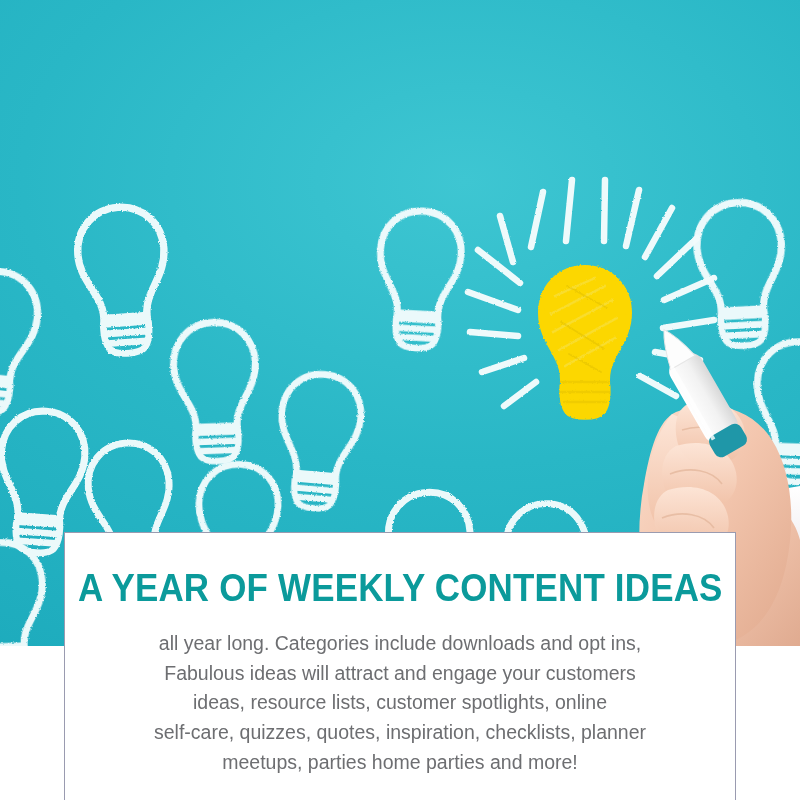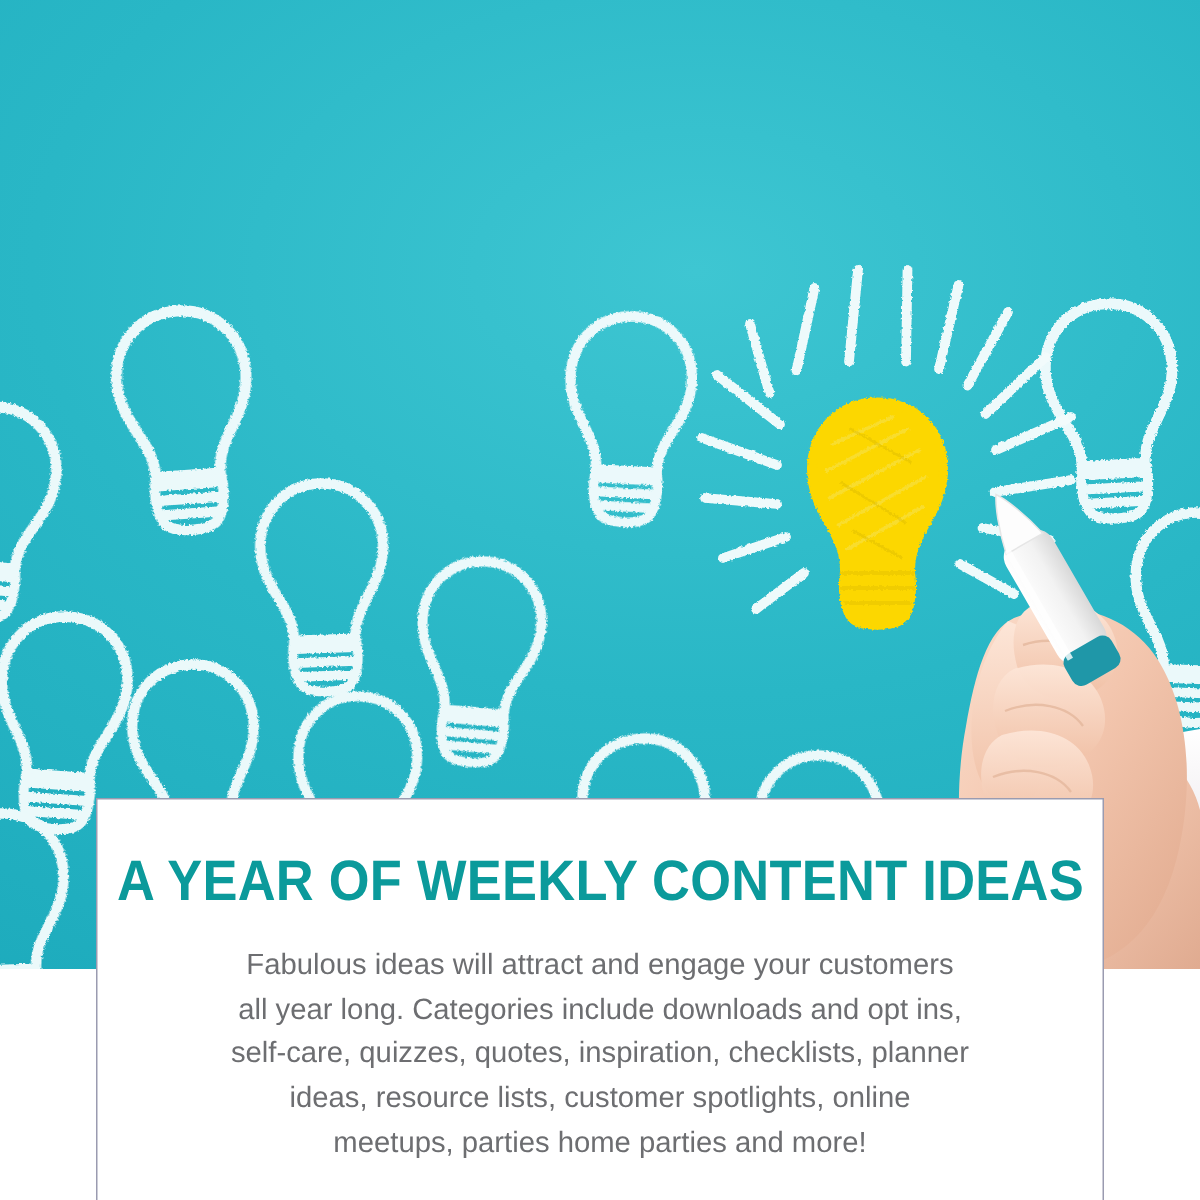--- a/index.html
+++ b/index.html
@@ -222,21 +222,21 @@
         <path d="M688,356 L688,440" stroke="#ffffff" stroke-width="4" opacity="0.8"></path>
       </g>
     </svg>
   </div>
 
   <div id="below-photo"></div>
 
   <div id="caption-card">
     <div id="card-title">A YEAR OF WEEKLY CONTENT IDEAS</div>
     <div id="card-body">
+      <span class="ln">all year long. Categories include downloads and opt ins,</span>
       <span class="ln">Fabulous ideas will attract and engage your customers</span>
-      <span class="ln">all year long. Categories include downloads and opt ins,</span>
+      <span class="ln">ideas, resource lists, customer spotlights, online</span>
       <span class="ln">self-care, quizzes, quotes, inspiration, checklists, planner</span>
-      <span class="ln">ideas, resource lists, customer spotlights, online</span>
       <span class="ln">meetups, parties home parties and more!</span>
     </div>
   </div>
 
 </div>
 
 </body></html>

